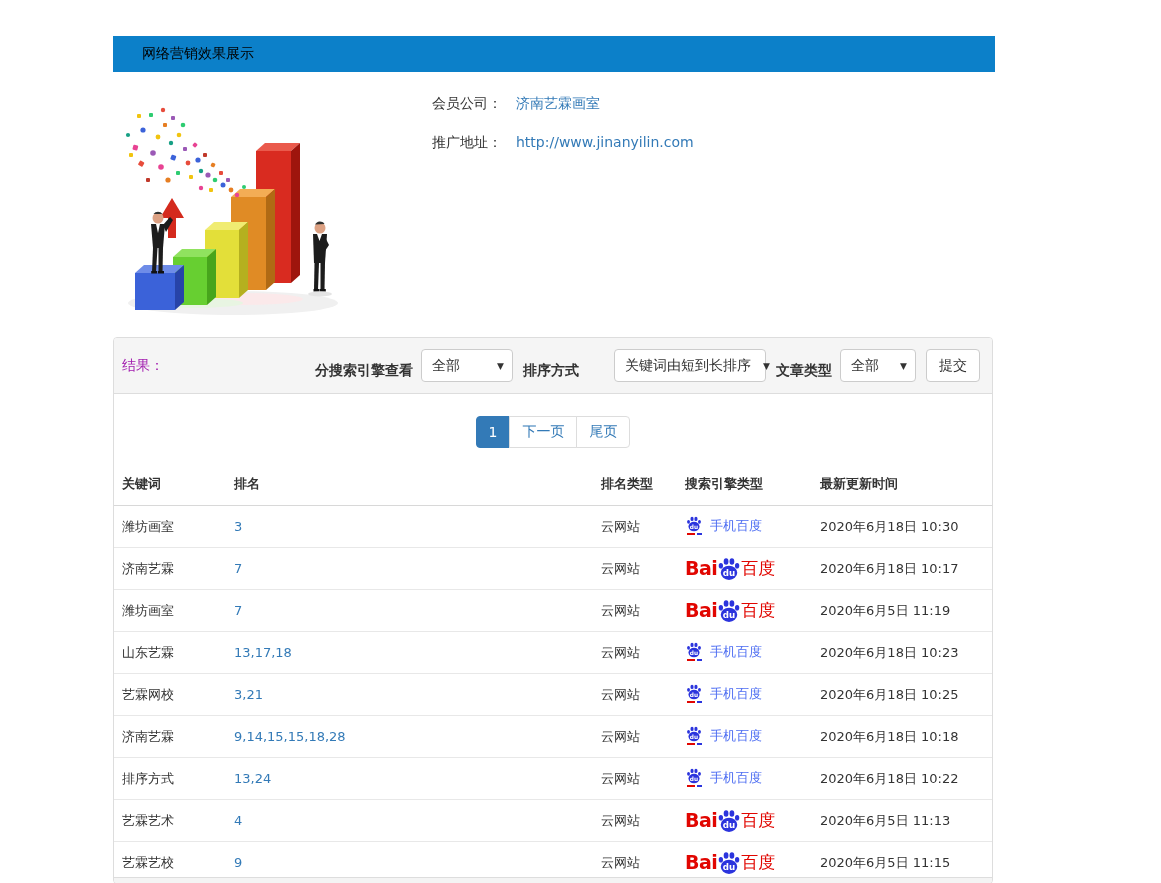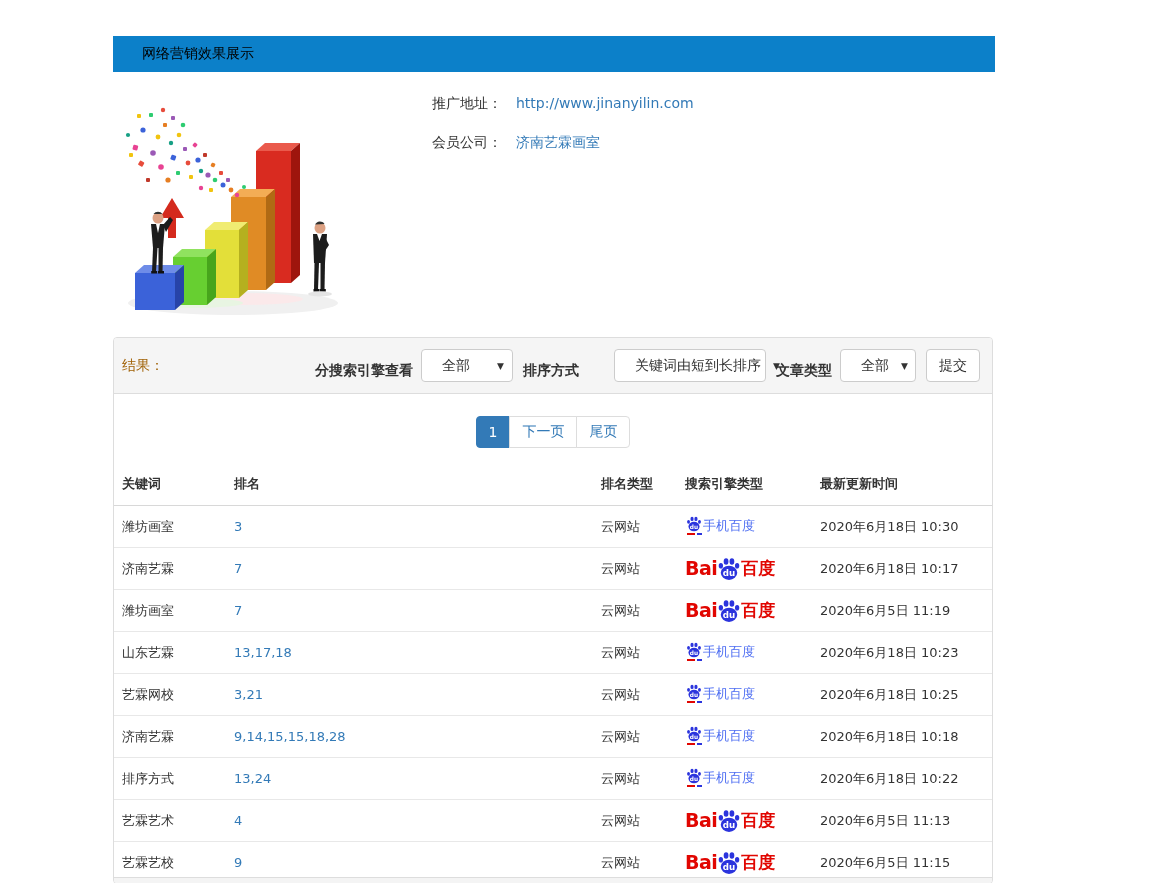--- a/index.html
+++ b/index.html
@@ -32,27 +32,27 @@
   .results-panel {
     margin-top: 14px; width: 880px; height: 547px;
     border: 1px solid #ddd; border-radius: 4px; background: #fff;
     overflow: hidden; position: relative;
   }
   .filter-bar {
     height: 56px; background: #f5f5f5; border-bottom: 1px solid #ddd;
     display: flex; align-items: center; padding: 0 12px 0 8px;
     font-size: 14px;
   }
-  .filter-result-label { color: #a16207; }
+  .filter-result-label { color: #a21caf; }
   .filter-spacer { flex: 1; }
   .filter-group { display: flex; align-items: center; margin-left: 10px; }
   .filter-group-label { font-weight: bold; color: #333; margin-right: 8px; white-space: nowrap; margin-top: 10px; }
   .select {
     background: #fff; border: 1px solid #ccc; border-radius: 4px;
-    height: 33px; display: flex; align-items: center; padding: 0 8px 0 20px;
+    height: 33px; display: flex; align-items: center; padding: 0 8px 0 10px;
     cursor: pointer; color: #333;
   }
   .select .select-value { white-space: nowrap; }
   .select .caret { font-size: 9px; color: #333; margin-left: 12px; }
   .select-engine { width: 92px; justify-content: space-between; }
   .select-sort { width: 152px; justify-content: space-between; margin-left: 27px; }
   .select-article { width: 76px; justify-content: space-between; }
   .submit-btn {
     height: 33px; background: #fff; border: 1px solid #ccc; border-radius: 4px;
     padding: 0 12px; margin-left: 10px; font-size: 14px; color: #333; cursor: pointer;
@@ -84,26 +84,26 @@
   tbody tr:first-child td { border-top: none; }
   td.engine-cell { padding-top: 4px; padding-bottom: 4px; }
   .rank-link { color: #337ab7; text-decoration: none; cursor: pointer; }
 
   
   .mobile-baidu { display: inline-flex; align-items: center; }
   .mb-paw-stack { display: inline-flex; flex-direction: column; align-items: center; }
   .mb-underline { display: flex; margin-top: 1px; }
   .mb-underline .u-red { width: 8px; height: 2px; background: #e10601; margin-right: 2px; }
   .mb-underline .u-blue { width: 5px; height: 2px; background: #2b34dd; }
-  .mobile-baidu .mb-label { color: #4e6ef2; font-size: 13px; }
+  .mobile-baidu .mb-label { color: #4e6ef2; font-size: 13px; margin-left: 7px; }
 
   .baidu-logo { display: inline-flex; align-items: center; }
   .baidu-logo .bai { color: #e10601; font-weight: bold; font-size: 19px; line-height: 22px; letter-spacing: -0.5px; }
   .baidu-logo .paw-pc { margin: 0 -1px -2px -1px; }
-  .baidu-logo .baidu-cn { color: #e10601; font-weight: bold; font-size: 17px; line-height: 22px; }
+  .baidu-logo .baidu-cn { color: #e10601; font-weight: normal; font-size: 17px; line-height: 22px; }
 
   .cutoff-strip {
     position: absolute; left: 0; right: 0; bottom: 0; height: 6px;
     background: #f4f4f4; border-top: 1px solid #ddd;
   }
 </style>
 </head>
 <body>
 
 <div class="content">
@@ -201,26 +201,26 @@
         <circle cx="70" cy="40" r="2.3" fill="#2ecc71"></circle>
         <circle cx="15" cy="50" r="2.1" fill="#16a085"></circle>
         <rect x="16" y="68" width="4" height="4" rx="1" fill="#f1c40f"></rect>
         <circle cx="124" cy="110" r="2.2" fill="#e84393"></circle>
         <circle cx="131" cy="102" r="2" fill="#2ecc71"></circle>
       </g>
     </svg>
 
     <div class="info-list">
       <div class="info-row">
+        <span class="info-label">会员公司：</span>
+        <span class="info-value"><a class="link">济南艺霖画室</a></span>
+      </div>
+      <div class="info-row">
         <span class="info-label">推广地址：</span>
         <span class="info-value"><a class="link">http://www.jinanyilin.com</a></span>
-      </div>
-      <div class="info-row">
-        <span class="info-label">会员公司：</span>
-        <span class="info-value"><a class="link">济南艺霖画室</a></span>
       </div>
     </div>
   </div>
 
   <div class="results-panel">
 
     <div class="filter-bar">
       <span class="filter-result-label">结果：</span>
       <span class="filter-spacer"></span>
 

